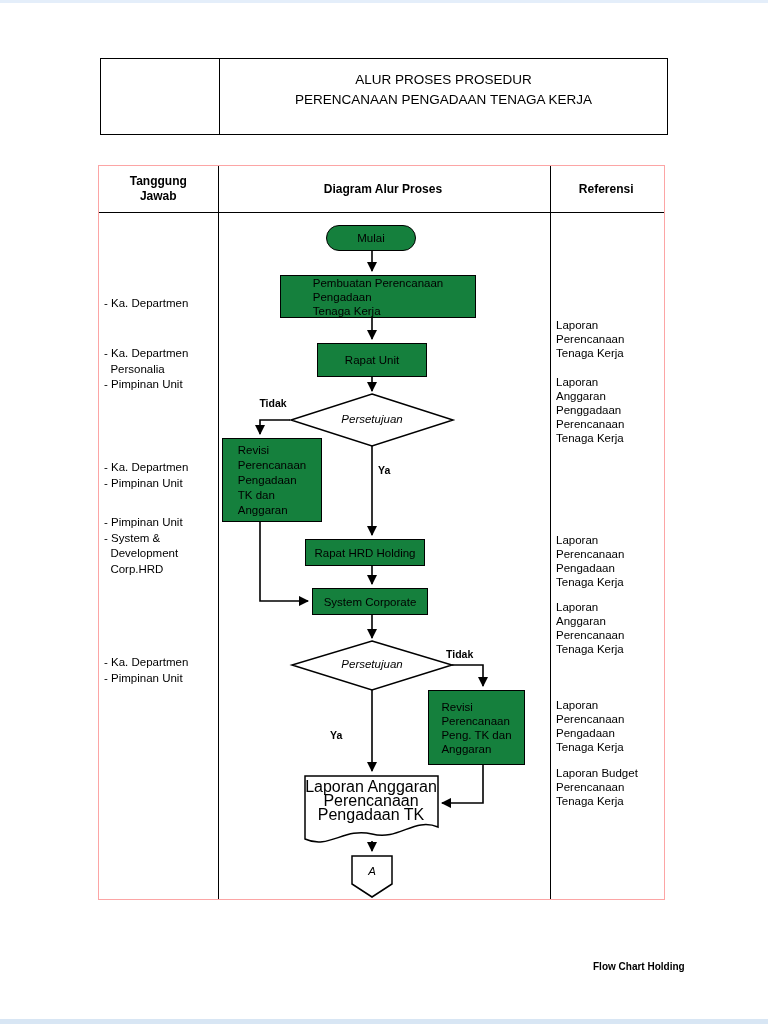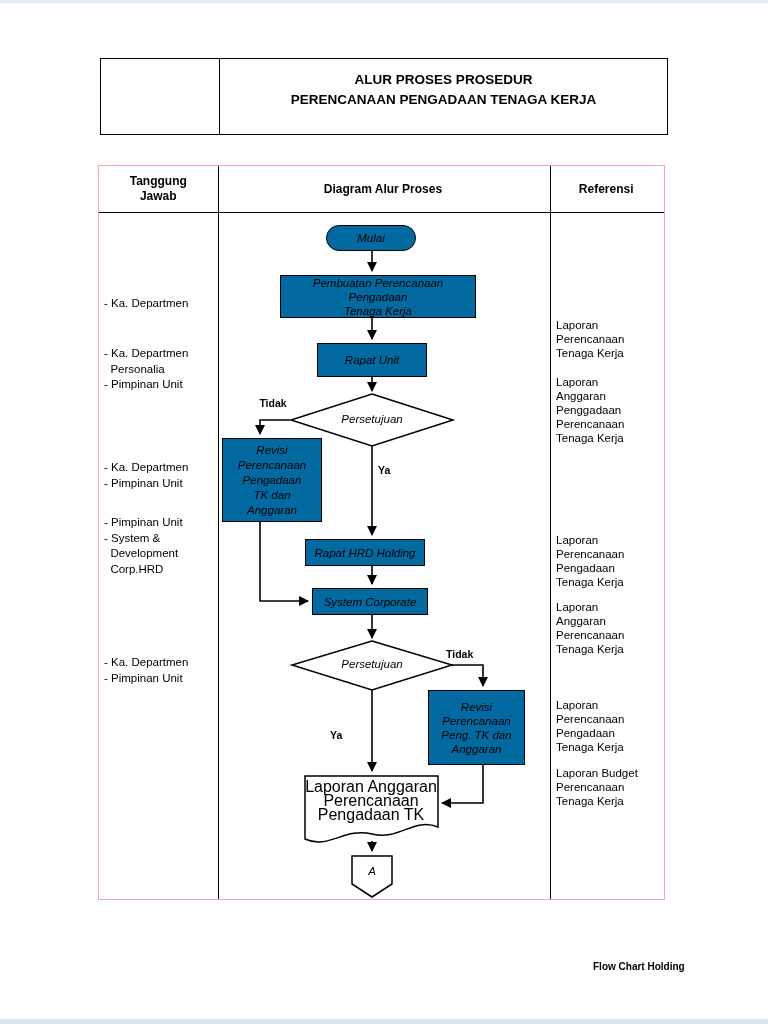--- a/index.html
+++ b/index.html
@@ -3,29 +3,29 @@
 <meta charset="utf-8">
 <style>
   html,body{margin:0;padding:0;}
   body{width:768px;height:1024px;background:#fff;font-family:"Liberation Sans",sans-serif;color:#000;overflow:hidden;}
   .page{position:relative;width:768px;height:1024px;background:#fff;}
   .edge{position:absolute;left:0;width:768px;}
   .pre{white-space:pre-line;}
   
   .titlebox{position:absolute;left:100px;top:58px;width:568px;height:77px;border:1px solid #000;display:flex;box-sizing:border-box;}
   .titlebox .cell-left{width:118px;border-right:1px solid #000;}
-  .titlebox .cell-right{flex:1;text-align:center;padding-top:11px;font-weight:bold;font-size:13.5px;line-height:19.5px;}
+  .titlebox .cell-right{flex:1;text-align:center;padding-top:11px;font-weight:normal;font-size:13.5px;line-height:19.5px;}
   
   .maintable{position:absolute;left:98px;top:165px;width:567px;height:735px;border:1px solid #fca5a5;box-sizing:border-box;}
   .vline{position:absolute;top:0;bottom:0;width:1px;background:#000;}
   .hline{position:absolute;left:0;right:0;height:1px;background:#000;}
   .thead{position:absolute;left:0;top:0;width:100%;height:46px;display:flex;font-weight:bold;font-size:12px;}
   .thead .hc{display:flex;align-items:center;justify-content:center;text-align:center;line-height:15px;}
   
-  .fbox{position:absolute;border:1.5px solid #000;background:#0369a1;box-sizing:border-box;display:flex;align-items:center;justify-content:center;text-align:center;font-size:11.5px;line-height:14px;white-space:pre-line;font-style:italic;}
+  .fbox{position:absolute;border:1.5px solid #000;background:#15803d;box-sizing:border-box;display:flex;align-items:center;justify-content:center;font-size:11.5px;line-height:14px;white-space:pre-line;}
   .term{border-radius:13px;}
   .lbl{position:absolute;font-size:10.5px;font-weight:bold;}
   .dlabel{position:absolute;font-size:11.5px;text-align:center;font-style:italic;}
   .reftext{position:absolute;left:556px;width:108px;font-size:11.5px;line-height:14px;white-space:pre-line;}
   .resptext{position:absolute;left:104px;width:110px;font-size:11.5px;line-height:15.5px;white-space:pre-wrap;}
   .doctext{position:absolute;left:303px;top:780px;width:136px;text-align:center;font-size:16px;line-height:14px;white-space:pre-line;}
   .footer{position:absolute;left:593px;top:961px;font-size:10px;font-weight:bold;}
   svg.overlay{position:absolute;left:0;top:0;pointer-events:none;}
 </style>
 </head>

